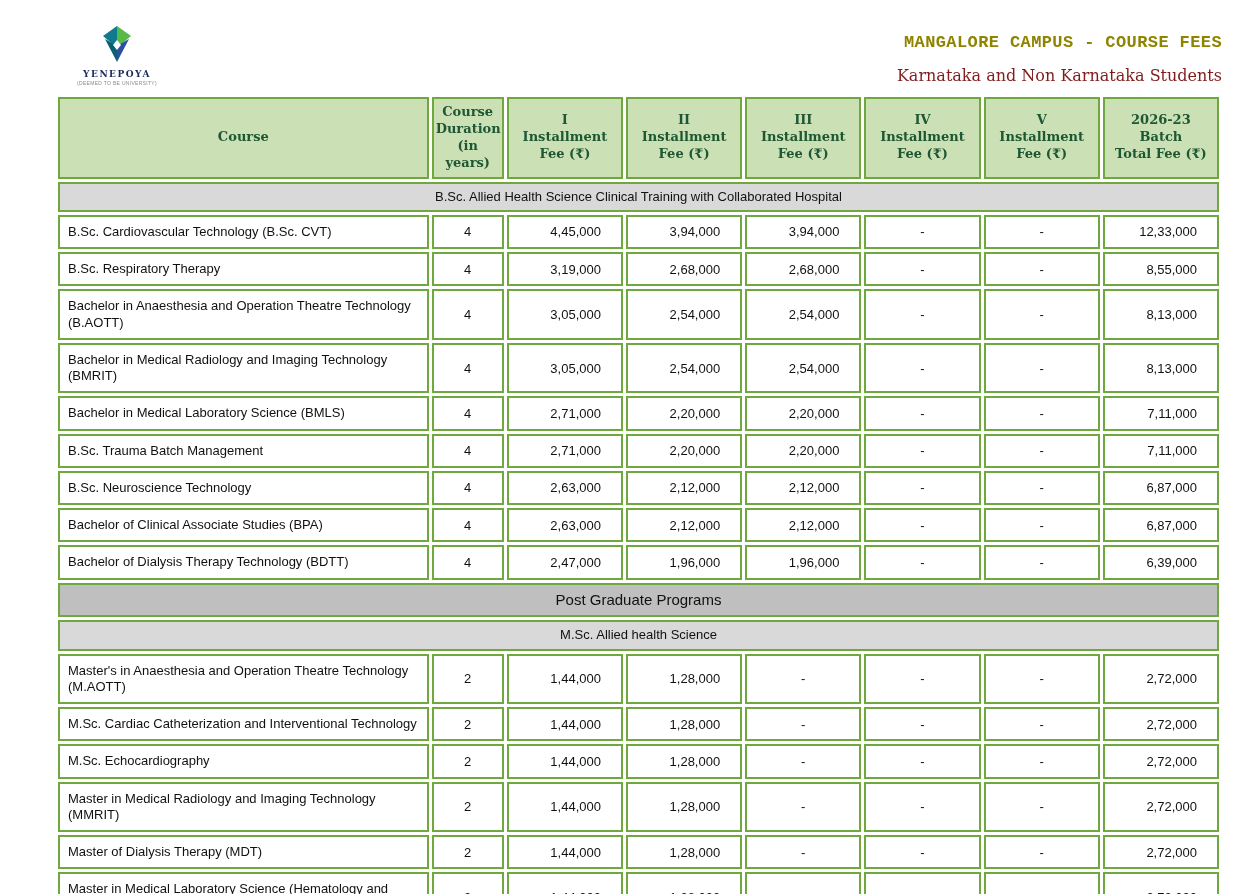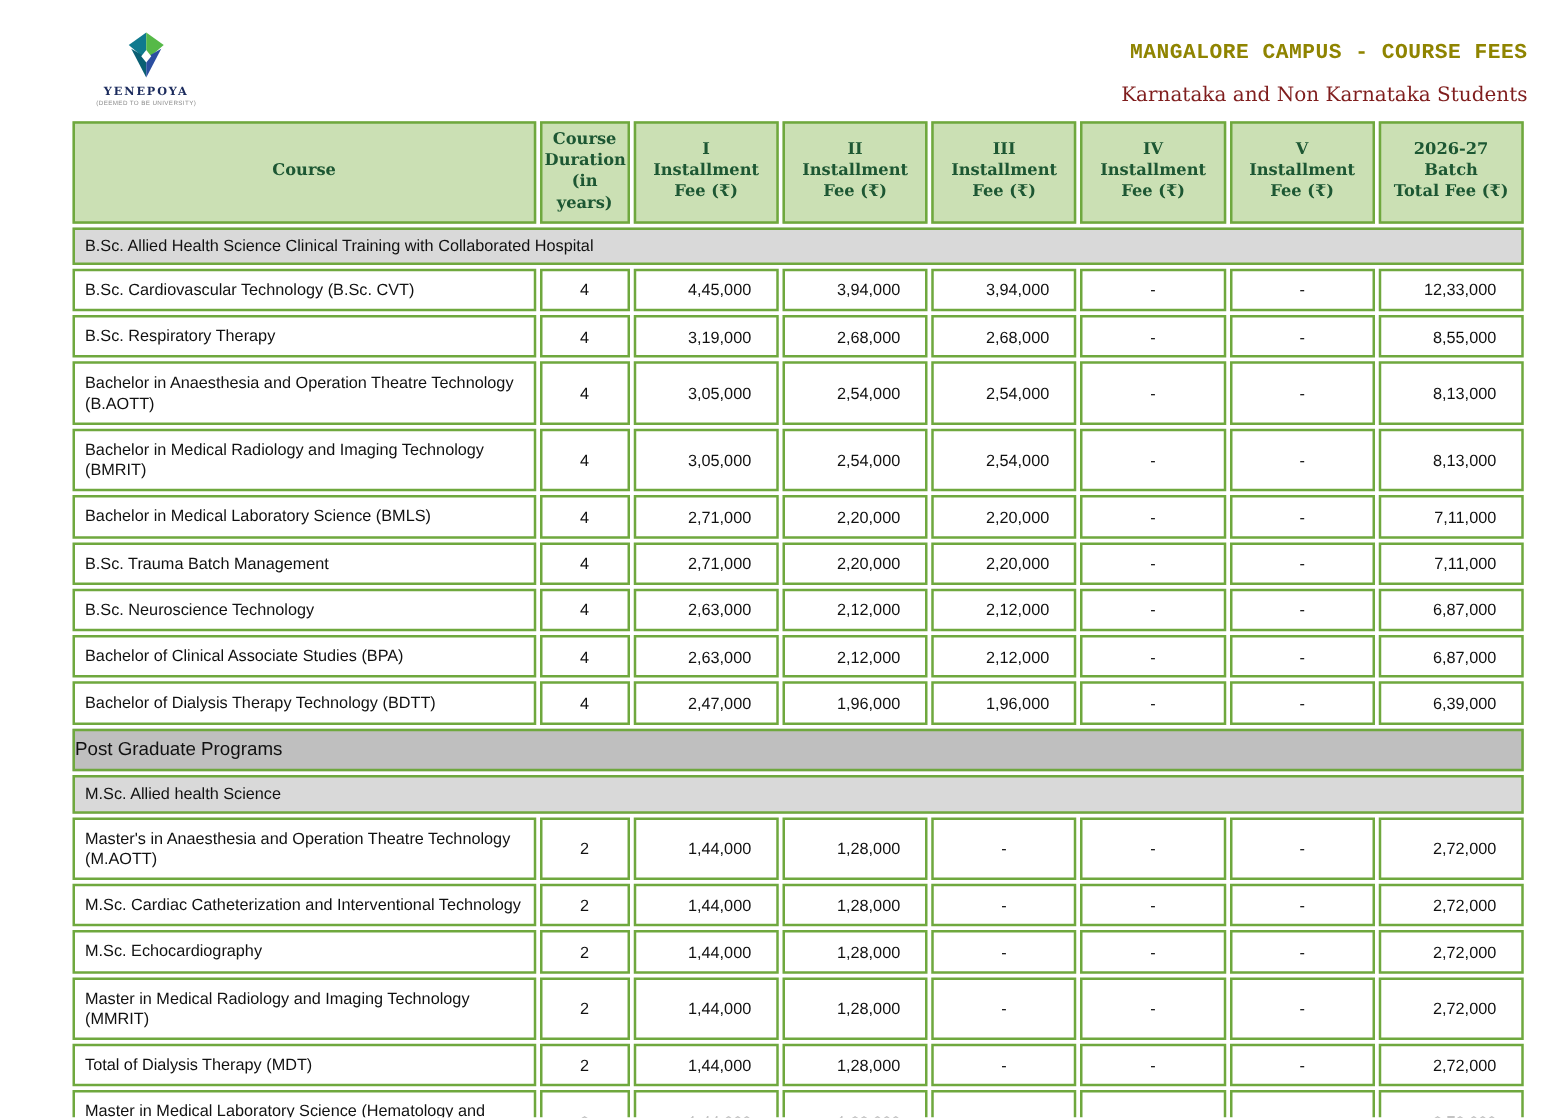--- a/index.html
+++ b/index.html
@@ -102,21 +102,21 @@
   td.c-center {
     text-align: center;
     padding: 7px 4px;
   }
   td.c-num {
     text-align: right;
     padding: 7px 20px 7px 4px;
     font-size: 13.5px;
   }
   tr.section td {
-    text-align: left;
+    text-align: center;
     padding: 5px 8px;
     font-size: 13px;
     line-height: 1.25;
   }
   tr.section.light td { background: var(--section-light, #D9D9D9); }
   tr.section.dark td {
     background: var(--section-dark, #BFBFBF);
     font-size: 15px;
     padding: 6px 0;
   }
@@ -166,21 +166,21 @@
 Fee (₹)</th>
           <th>III
 Installment
 Fee (₹)</th>
           <th>IV
 Installment
 Fee (₹)</th>
           <th>V
 Installment
 Fee (₹)</th>
-          <th>2026-27
+          <th>2026-23
 Batch
 Total Fee (₹)</th>
         </tr>
     </thead>
     <tbody>
         <tr class="section light">
           <td colspan="8">B.Sc. Allied Health Science Clinical Training with Collaborated Hospital</td>
         </tr>
         <tr>
           <td class="c-course">B.Sc. Cardiovascular Technology (B.Sc. CVT)</td>
@@ -312,21 +312,21 @@
           <td class="c-course">Master in Medical Radiology and Imaging Technology (MMRIT)</td>
           <td class="c-center">2</td>
           <td class="c-num">1,44,000</td>
           <td class="c-num">1,28,000</td>
           <td class="c-center">-</td>
           <td class="c-center">-</td>
           <td class="c-center">-</td>
           <td class="c-num">2,72,000</td>
         </tr>
         <tr>
-          <td class="c-course">Total of Dialysis Therapy (MDT)</td>
+          <td class="c-course">Master of Dialysis Therapy (MDT)</td>
           <td class="c-center">2</td>
           <td class="c-num">1,44,000</td>
           <td class="c-num">1,28,000</td>
           <td class="c-center">-</td>
           <td class="c-center">-</td>
           <td class="c-center">-</td>
           <td class="c-num">2,72,000</td>
         </tr>
         <tr>
           <td class="c-course">Master in Medical Laboratory Science (Hematology and Transfusion Medicine)</td>

